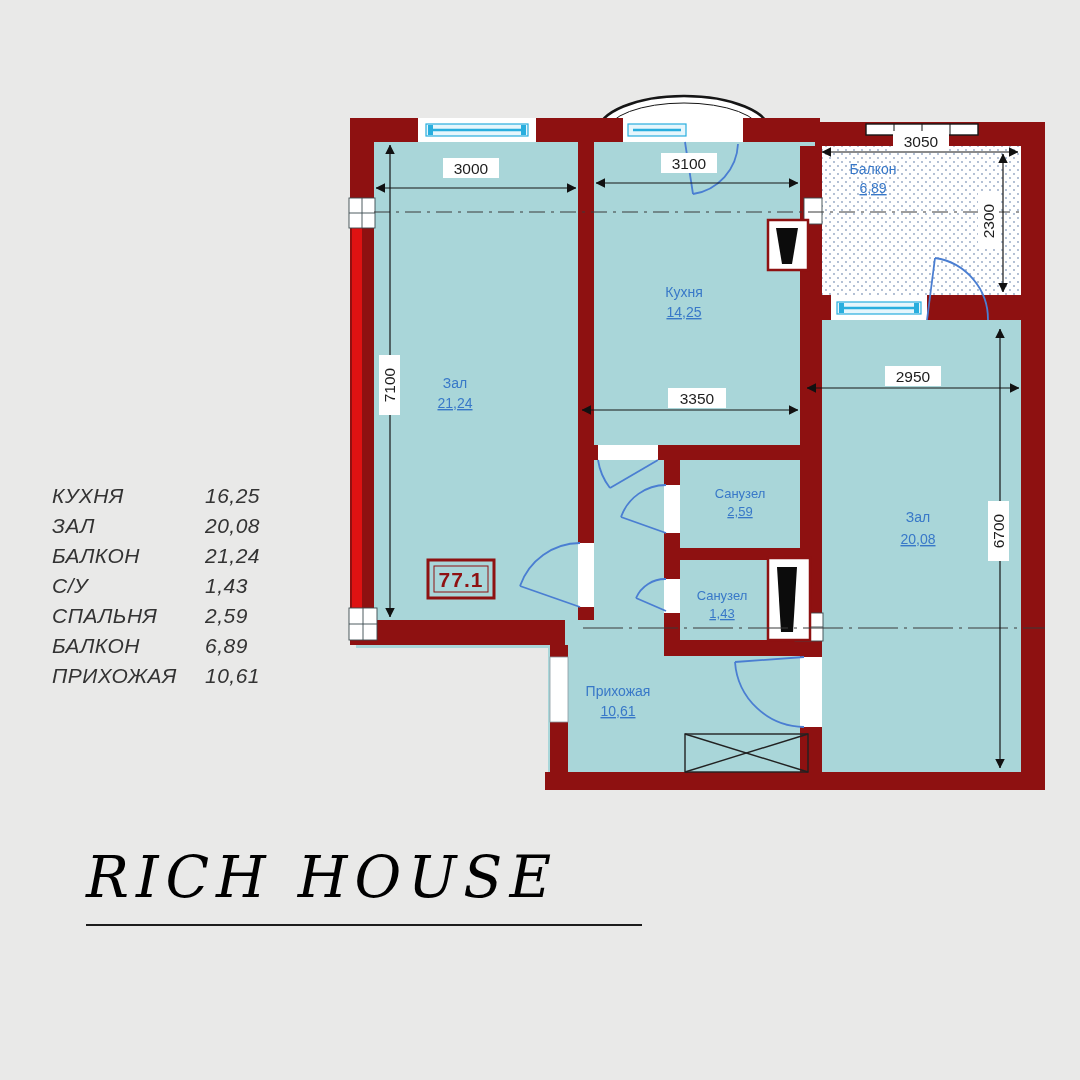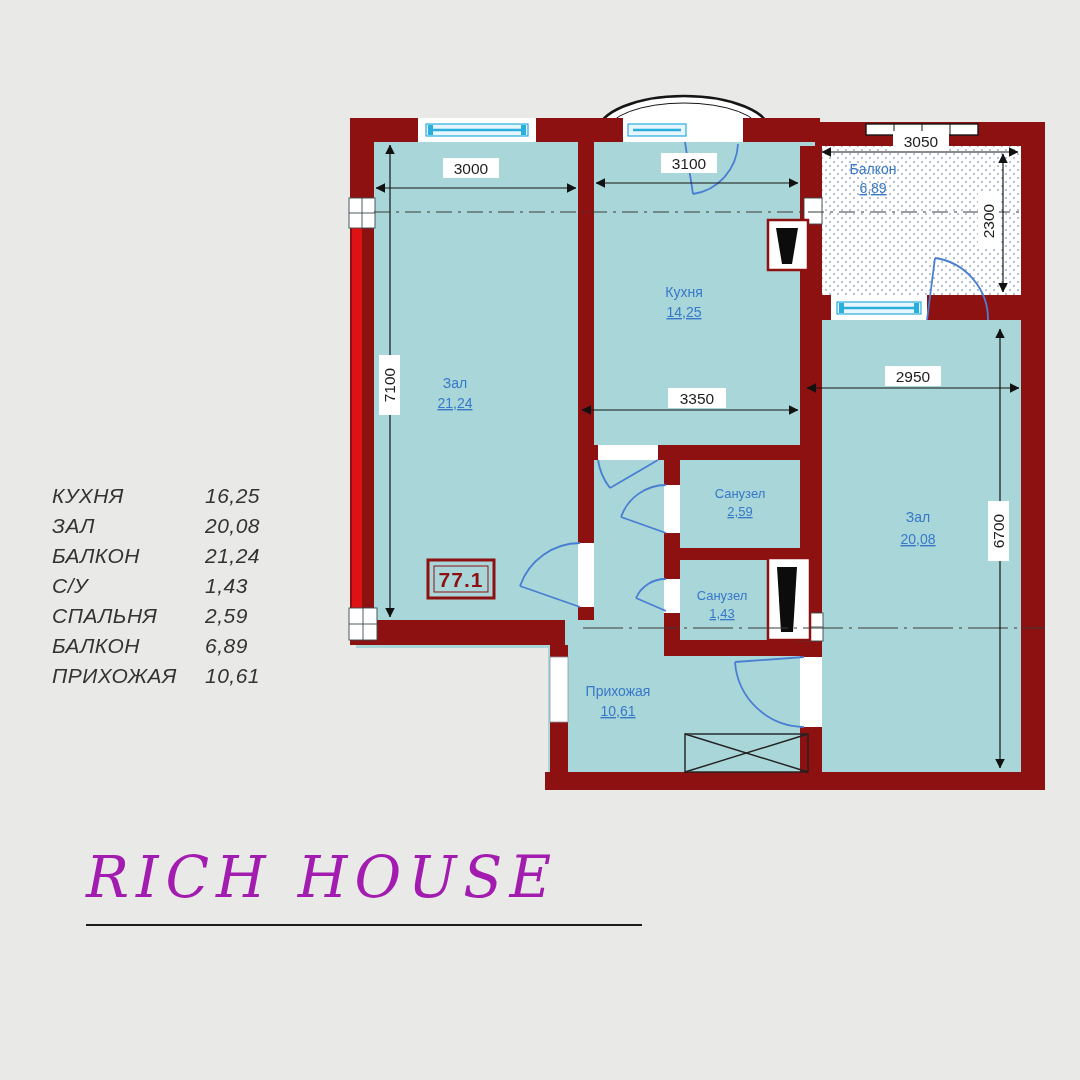--- a/index.html
+++ b/index.html
@@ -5,21 +5,21 @@
   html,body{margin:0;padding:0;}
   .canvas{position:relative;width:1080px;height:1080px;background:#e9e9e8;overflow:hidden;
           font-family:"Liberation Sans",sans-serif;}
   .title{position:absolute;top:30px;right:23px;font-size:33px;font-style:italic;
          letter-spacing:3px;color:#86898c;white-space:nowrap;}
   .legend{position:absolute;left:52px;top:481px;width:233px;}
   .legend-row{display:flex;justify-content:space-between;height:30px;align-items:center;
               font-size:21px;font-style:italic;color:#333;letter-spacing:.5px;}
   .legend-row .val{min-width:80px;text-align:left;}
   .brand{position:absolute;left:86px;top:844px;font-family:"DejaVu Serif",serif;
-         font-style:italic;font-size:57px;letter-spacing:7px;color:#a21caf;white-space:nowrap;}
+         font-style:italic;font-size:57px;letter-spacing:7px;color:#000000;white-space:nowrap;}
   .brand-line{position:absolute;left:86px;top:924px;width:556px;height:2px;background:#1c1c1c;}
   svg.plan{position:absolute;left:348px;top:92px;}
   .dim-t{font-size:15.5px;fill:#1d1d1d;font-family:"Liberation Sans",sans-serif;}
   .room-t{fill:#3878c8;font-size:14px;font-family:"Liberation Sans",sans-serif;}
   .room-s{fill:#3878c8;font-size:13px;font-family:"Liberation Sans",sans-serif;}
   .badge-t{fill:#8e1111;font-size:21px;font-weight:bold;letter-spacing:1px;
            font-family:"Liberation Sans",sans-serif;}
 </style>
 </head>
 <body>

